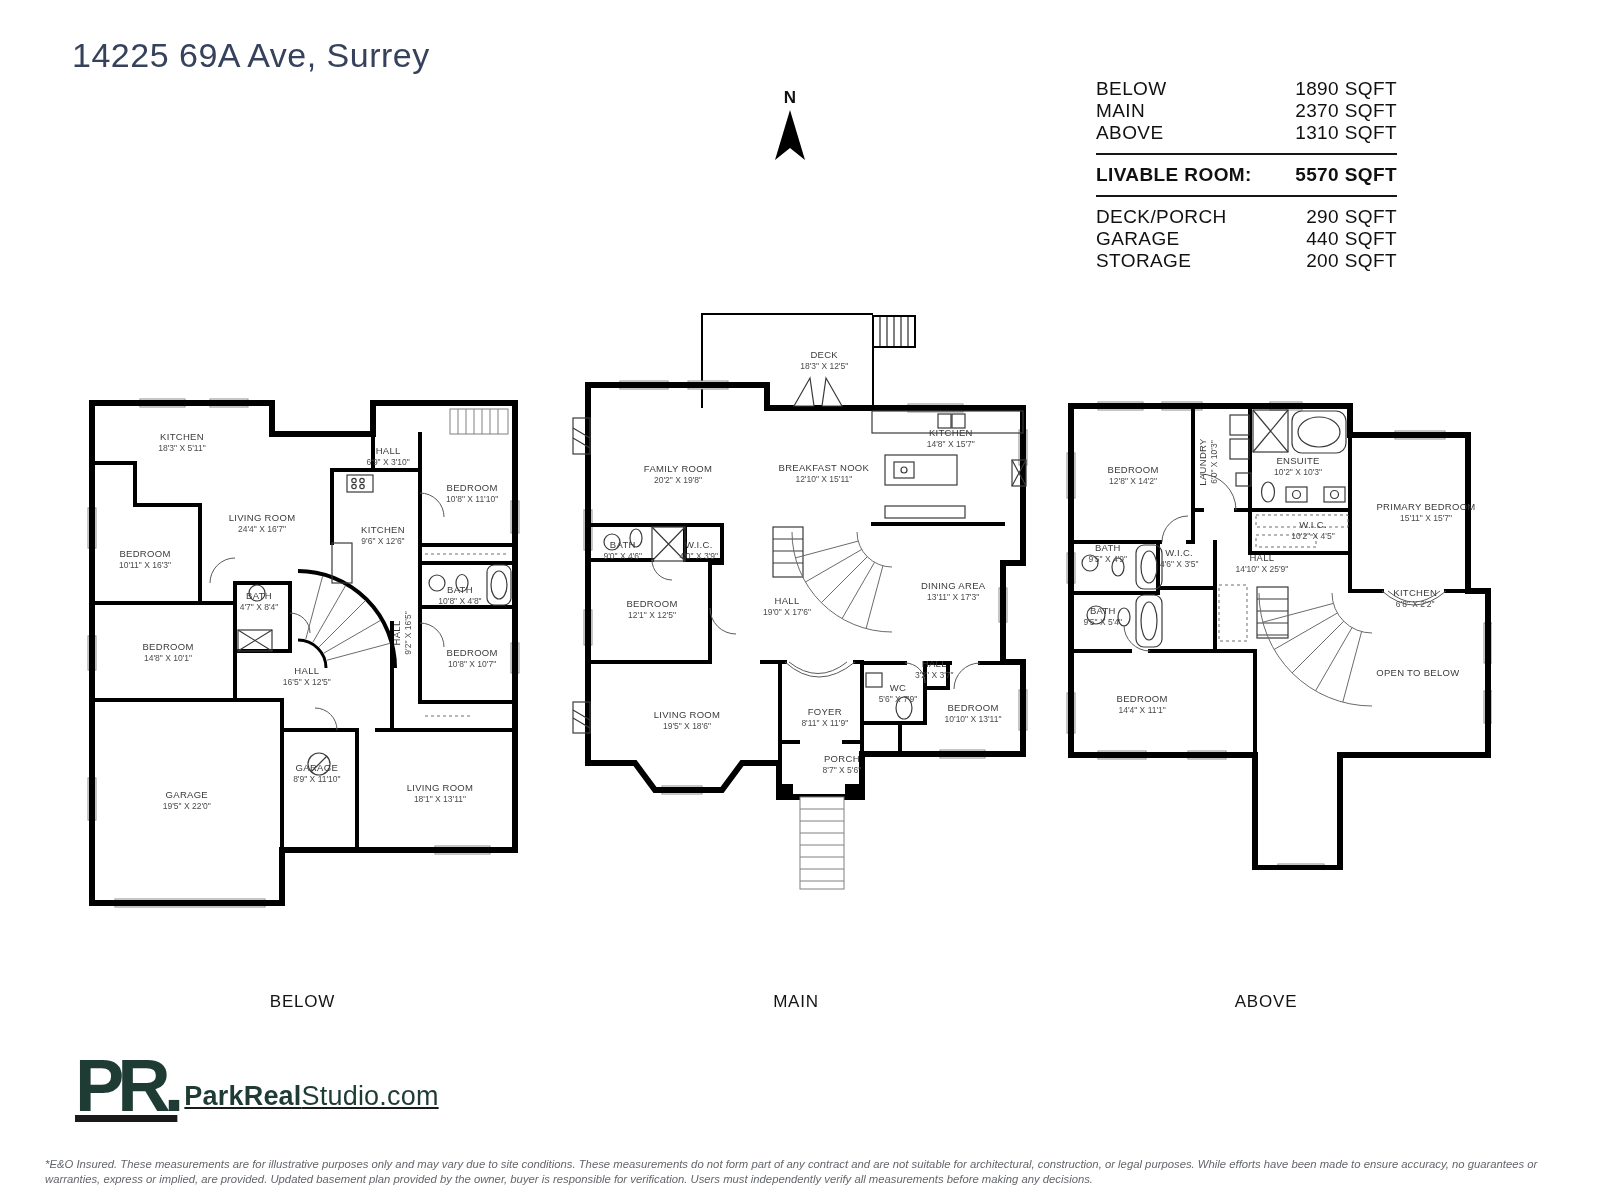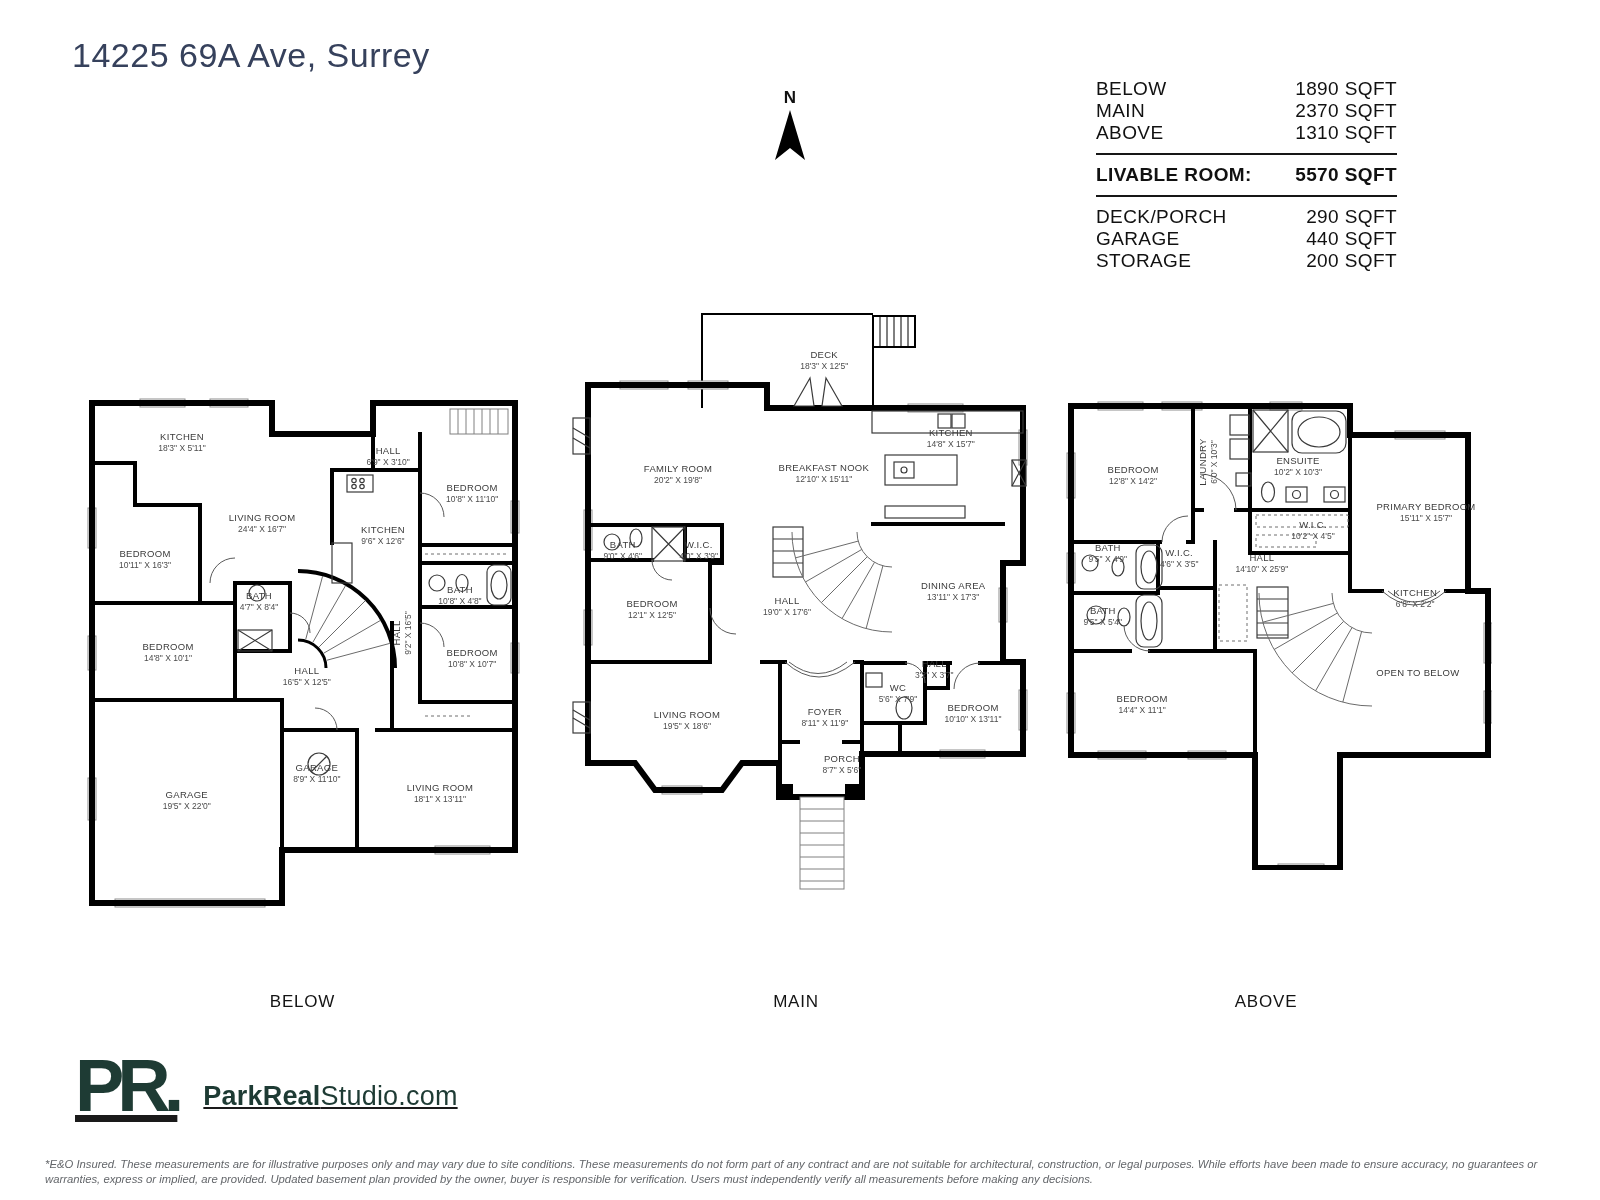--- a/index.html
+++ b/index.html
@@ -40,21 +40,21 @@
   .thin2{stroke:#808080;stroke-width:1;fill:none;}
   .tread{stroke:#6b6b6b;stroke-width:1;fill:none;}
   .win{fill:#fff;stroke:#8d8d8d;stroke-width:1;}
   .door{stroke:#5a5a5a;stroke-width:1;fill:none;}
   .dash{stroke:#6e6e6e;stroke-width:1;fill:none;stroke-dasharray:3 3;}
   .post{fill:#000;stroke:none;}
   .leaf{fill:#fff;stroke:#3a3a3a;stroke-width:1.2;}
   
   #logo{left:75px;top:1052px;display:flex;align-items:flex-end;text-decoration:underline;}
   #logoMark{font-size:74px;font-weight:800;letter-spacing:-7px;color:var(--logo-color,#1e3b34);line-height:.92;}
-  #logoText{font-size:27px;margin-left:26px;padding-bottom:8px;color:var(--logo-color,#1e3b34);letter-spacing:.2px;}
+  #logoText{font-size:27px;margin-left:7px;padding-bottom:8px;color:var(--logo-color,#1e3b34);letter-spacing:.2px;}
   #logoText .b{font-weight:bold;}
   #disclaimer{left:45px;top:1157px;width:1512px;font-size:11.3px;line-height:15px;
               font-style:italic;color:#63666a;}
 </style>
 </head>
 <body>
 
 <div class="abs" id="title">14225 69A Ave, Surrey</div>
 
 <div class="abs" id="compass">

